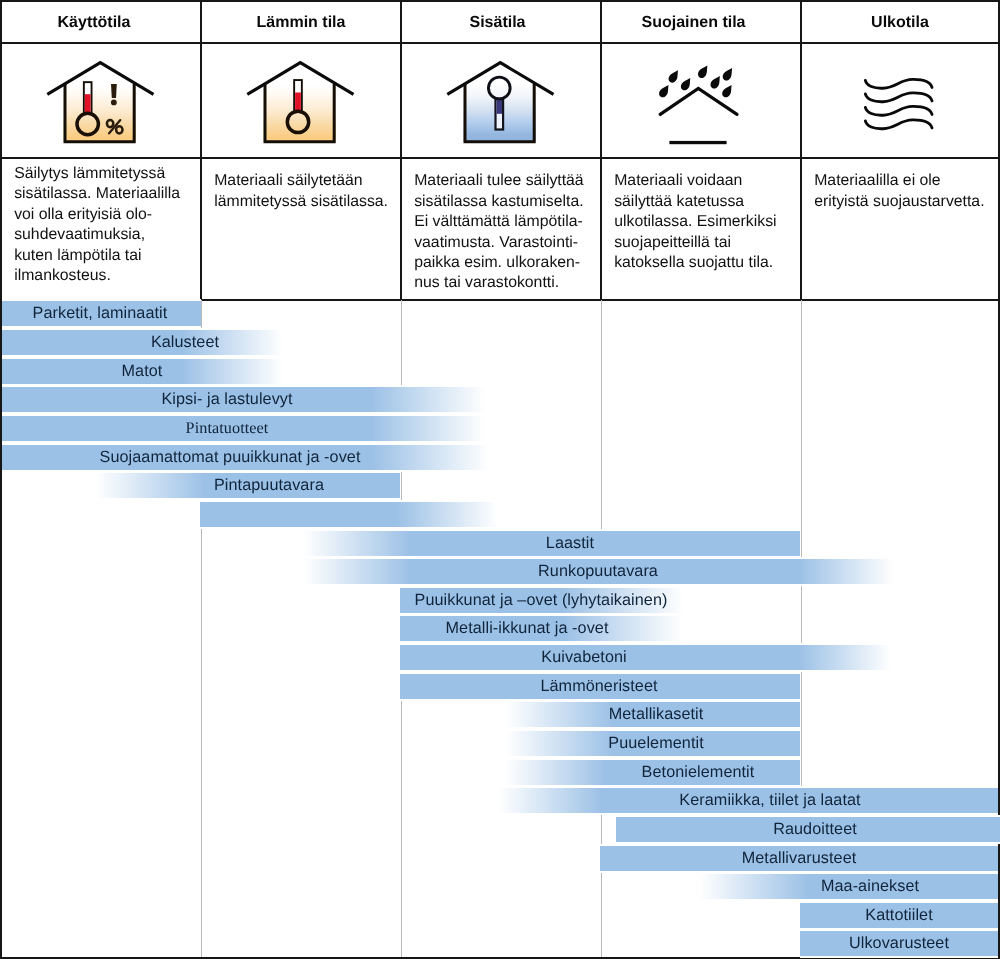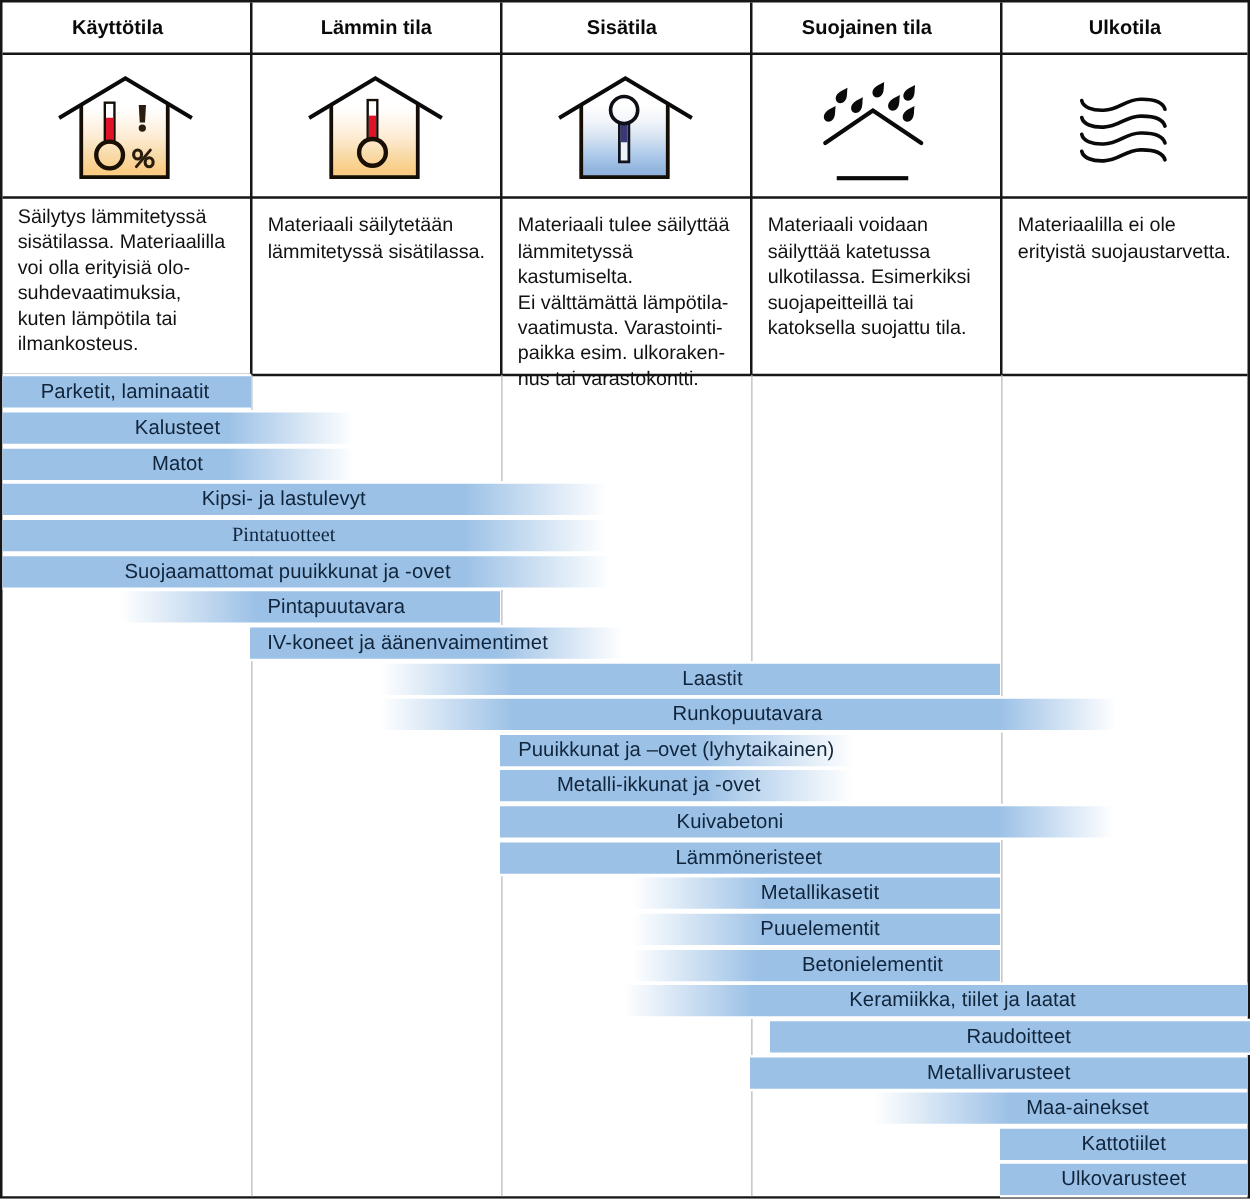--- a/index.html
+++ b/index.html
@@ -62,21 +62,21 @@
         <div>suhdevaatimuksia,</div>
         <div>kuten lämpötila tai</div>
         <div>ilmankosteus.</div>
       </div>
       <div class="desc" style="left: 214.2px; top: 171.4px; width: 180px;">
         <div>Materiaali säilytetään</div>
         <div>lämmitetyssä sisätilassa.</div>
       </div>
       <div class="desc" style="left: 414.2px; top: 171.4px; width: 180px;">
         <div>Materiaali tulee säilyttää</div>
-        <div>lämmitetyssä kastumiselta.</div>
+        <div>sisätilassa kastumiselta.</div>
         <div>Ei välttämättä lämpötila-</div>
         <div>vaatimusta. Varastointi-</div>
         <div>paikka esim. ulkoraken-</div>
         <div>nus tai varastokontti.</div>
       </div>
       <div class="desc" style="left: 614.2px; top: 171.4px; width: 180px;">
         <div>Materiaali voidaan</div>
         <div>säilyttää katetussa</div>
         <div>ulkotilassa. Esimerkiksi</div>
         <div>suojapeitteillä tai</div>
@@ -180,21 +180,21 @@
           <path d="M 25.4 69 C 26.6 74.4 33.8 77.1 43.0 76.7 C 56.0 76.1 60.0 68.1 72.5 67.9 C 84.0 67.7 90.4 70.5 92.0 75.9" fill="none" stroke="#0a0a0a" stroke-width="2.9" stroke-linecap="round"></path>
         </svg></div>
       <div class="barrow" style="top: 301.4px; left: 0px; width: 1000px;">
         <div style="position: absolute; top: -2px; height: 29px; background: rgb(255, 255, 255); left: 2px; width: 199px;"></div>
         <div class="bar" style="left: 2px; width: 199px; background: linear-gradient(to right, rgb(156, 193, 230) 0px, rgb(156, 193, 230) -2px, rgb(156, 193, 230) 199px, rgb(156, 193, 230) 199px);"></div>
         <div class="barlabel" style="left: 0px; width: 200px;">Parketit, laminaatit</div>
       </div>
       <div class="barrow" style="top: 330.04px; left: 0px; width: 1000px;">
         <div style="position: absolute; top: -2px; height: 29px; background: rgb(255, 255, 255); left: 2px; width: 281px;"></div>
         <div class="bar" style="left: 2px; width: 281px; background: linear-gradient(to right, rgb(156, 193, 230) 0px, rgb(156, 193, 230) -2px, rgb(156, 193, 230) 180px, rgb(255, 255, 255) 281px);"></div>
-        <div class="barlabel" style="left: 0px; width: 284px;">Kalusteet</div>
+        <div class="barlabel" style="left: 0px; width: 284px; padding-left: 43px;">Kalusteet</div>
       </div>
       <div class="barrow" style="top: 358.68px; left: 0px; width: 1000px;">
         <div style="position: absolute; top: -2px; height: 29px; background: rgb(255, 255, 255); left: 2px; width: 281px;"></div>
         <div class="bar" style="left: 2px; width: 281px; background: linear-gradient(to right, rgb(156, 193, 230) 0px, rgb(156, 193, 230) -2px, rgb(156, 193, 230) 180px, rgb(255, 255, 255) 281px);"></div>
         <div class="barlabel" style="left: 0px; width: 284px;">Matot</div>
       </div>
       <div class="barrow" style="top: 387.32px; left: 0px; width: 1000px;">
         <div style="position: absolute; top: -2px; height: 29px; background: rgb(255, 255, 255); left: 2px; width: 483px;"></div>
         <div class="bar" style="left: 2px; width: 483px; background: linear-gradient(to right, rgb(156, 193, 230) 0px, rgb(156, 193, 230) -2px, rgb(156, 193, 230) 369px, rgb(255, 255, 255) 483px);"></div>
         <div class="barlabel" style="left: 0px; width: 454px;">Kipsi- ja lastulevyt</div>
@@ -210,21 +210,20 @@
         <div class="barlabel" style="left: 0px; width: 460px;">Suojaamattomat puuikkunat ja -ovet</div>
       </div>
       <div class="barrow" style="top: 473.24px; left: 0px; width: 1000px;">
         <div style="position: absolute; top: -2px; height: 29px; background: rgb(255, 255, 255); left: 96px; width: 304px;"></div>
         <div class="bar" style="left: 96px; width: 304px; background: linear-gradient(to right, rgb(255, 255, 255) 0px, rgb(156, 193, 230) 109px, rgb(156, 193, 230) 304px, rgb(156, 193, 230) 304px);"></div>
         <div class="barlabel" style="left: 0px; width: 538px;">Pintapuutavara</div>
       </div>
       <div class="barrow" style="top: 501.88px; left: 0px; width: 1000px;">
         <div style="position: absolute; top: -2px; height: 29px; background: rgb(255, 255, 255); left: 200px; width: 298px;"></div>
         <div class="bar" style="left: 200px; width: 298px; background: linear-gradient(to right, rgb(156, 193, 230) 0px, rgb(156, 193, 230) 0px, rgb(156, 193, 230) 197px, rgb(255, 255, 255) 298px);"></div>
-        <div class="barlabel" style="left: 0px; width: 652px;">IV-koneet ja äänenvaimentimet</div>
       </div>
       <div class="barrow" style="top: 530.52px; left: 0px; width: 1000px;">
         <div style="position: absolute; top: -2px; height: 29px; background: rgb(255, 255, 255); left: 304px; width: 496px;"></div>
         <div class="bar" style="left: 304px; width: 496px; background: linear-gradient(to right, rgb(255, 255, 255) 0px, rgb(156, 193, 230) 106px, rgb(156, 193, 230) 496px, rgb(156, 193, 230) 496px);"></div>
         <div class="barlabel" style="left: 0px; width: 1140px;">Laastit</div>
       </div>
       <div class="barrow" style="top: 559.16px; left: 0px; width: 1000px;">
         <div style="position: absolute; top: -2px; height: 29px; background: rgb(255, 255, 255); left: 304px; width: 589px;"></div>
         <div class="bar" style="left: 304px; width: 589px; background: linear-gradient(to right, rgb(255, 255, 255) 0px, rgb(156, 193, 230) 106px, rgb(156, 193, 230) 496px, rgb(255, 255, 255) 589px);"></div>
         <div class="barlabel" style="left: 0px; width: 1196px;">Runkopuutavara</div>

